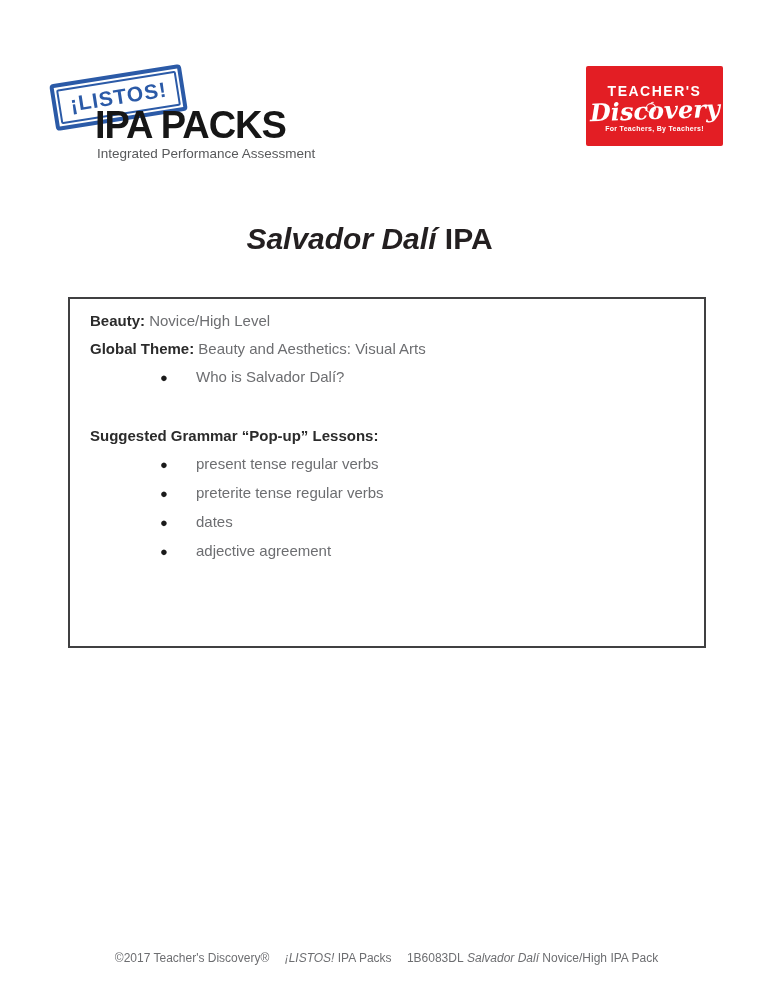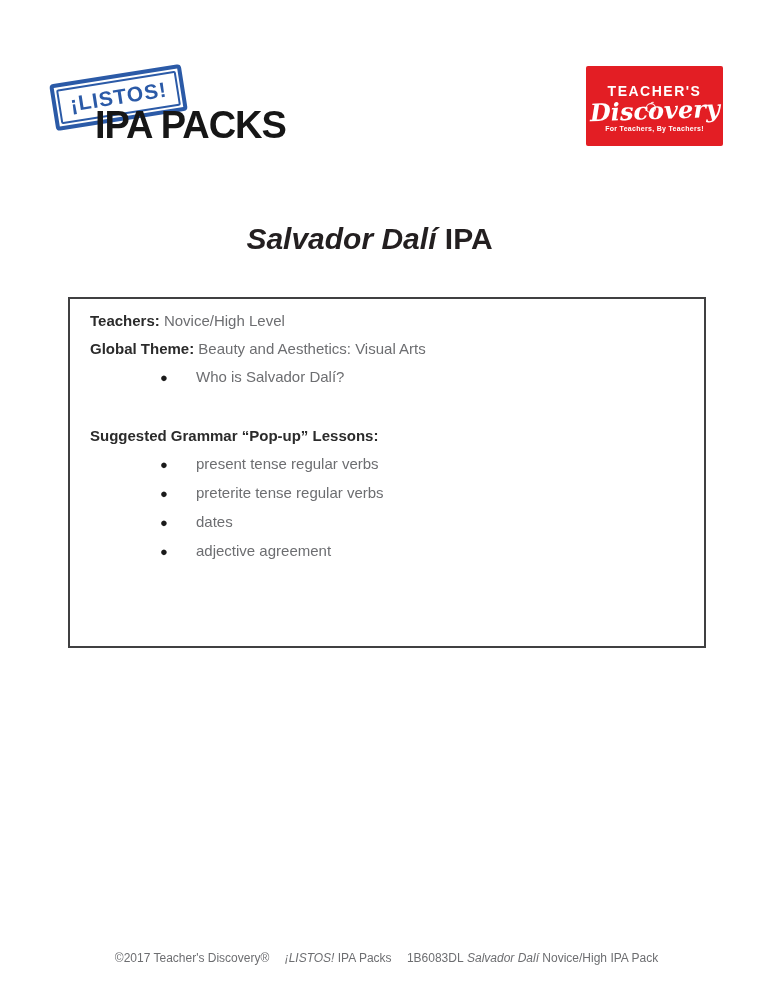--- a/index.html
+++ b/index.html
@@ -97,20 +97,21 @@
   .page-footer .it{font-style:italic;}
 </style>
 </head>
 <body>
 
 <div class="brand">
   <div class="stamp">
     <div class="stamp-inner">¡LISTOS!</div>
   </div>
   <div class="brand-title">IPA PACKS</div>
+  <div class="brand-subtitle">Integrated Performance Assessment</div>
 </div>
 
 <div class="pub-logo">
   <div class="pub-line1">TEACHER'S</div>
   <div class="pub-line2">
     <span>Discovery</span>
     <svg class="apple" width="14" height="14" viewBox="0 0 14 14">
       <circle cx="7" cy="8" r="4.5" fill="none" stroke="#ffffff" stroke-width="1.2"></circle>
       <path d="M7 3.8 C7.5 2.5 9 2 10 2.4" fill="none" stroke="#ffffff" stroke-width="1.1"></path>
     </svg>
@@ -118,21 +119,21 @@
   <div class="pub-tagline">For Teachers, By Teachers!</div>
 </div>
 
 <div class="doc-title">
   <span class="t-italic">Salvador Dalí</span><span> IPA</span>
 </div>
 
 <div class="info-box">
 
   <div class="field">
-    <span class="lbl">Teachers:</span>
+    <span class="lbl">Beauty:</span>
     <span class="val">Novice/High Level</span>
   </div>
 
   <div class="field">
     <span class="lbl">Global Theme:</span>
     <span class="val">Beauty and Aesthetics: Visual Arts</span>
   </div>
 
 
 

